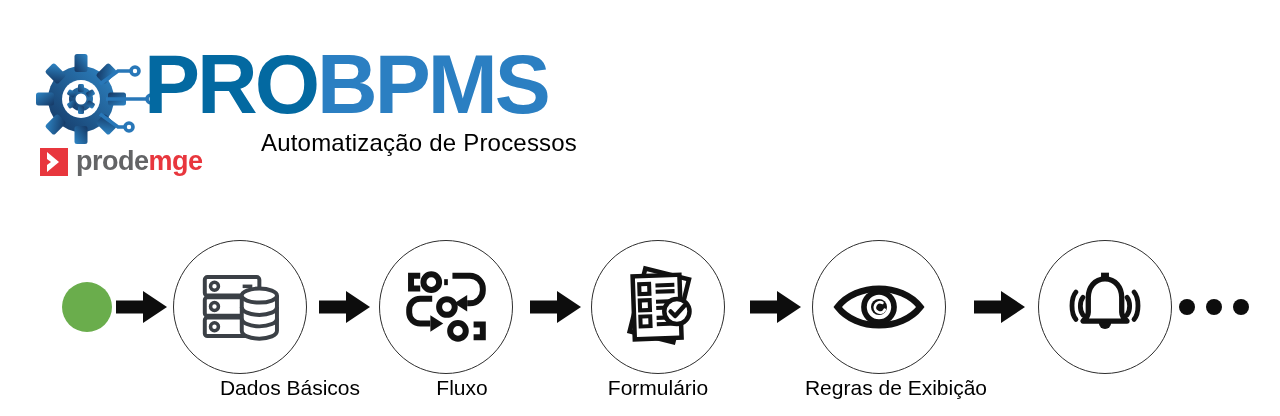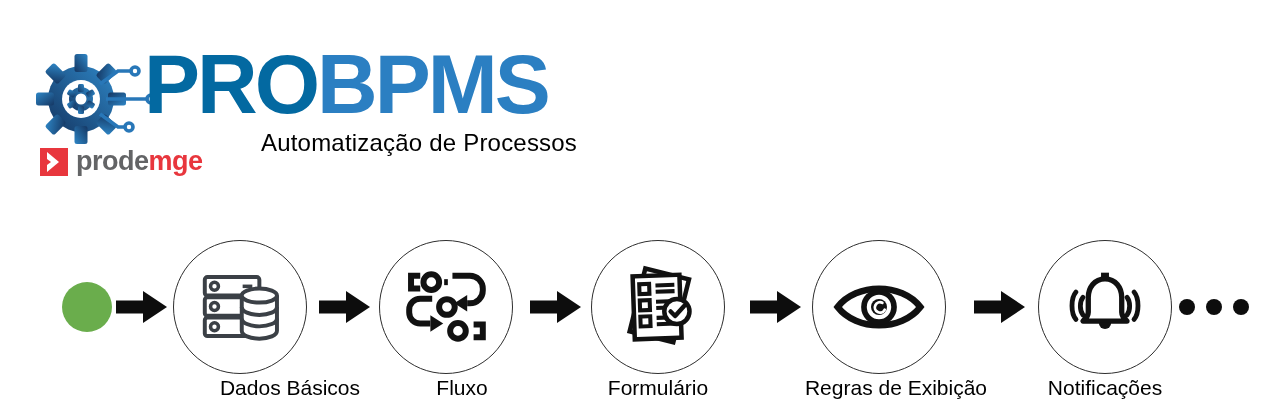--- a/index.html
+++ b/index.html
@@ -205,21 +205,20 @@
       <path d="M50 18 c-12 0 -19 10 -19 21 v17 c0 4 -2 6 -6 10 h50 c-4 -4 -6 -6 -6 -10 V39 c0 -11 -7 -21 -19 -21 z" fill="none" stroke="#111" stroke-width="6" stroke-linejoin="round"></path>
       <path d="M43 68 a7 7 0 0 0 14 0 z" fill="#111"></path>
       <g stroke="#111" stroke-width="5.5" fill="none" stroke-linecap="round">
         <path d="M17 33 c-6 7 -6 24 0 31"></path>
         <path d="M25 39 c-4 5 -4 15 0 20"></path>
         <path d="M83 33 c6 7 6 24 0 31"></path>
         <path d="M75 39 c4 5 4 15 0 20"></path>
       </g>
     </svg>
   </div>
-  <div class="step-label l5">Notificações</div>
 
   <div class="ellipsis">
     <div class="dot"></div>
     <div class="dot"></div>
     <div class="dot"></div>
   </div>
 
 </div>
 
 </body></html>

